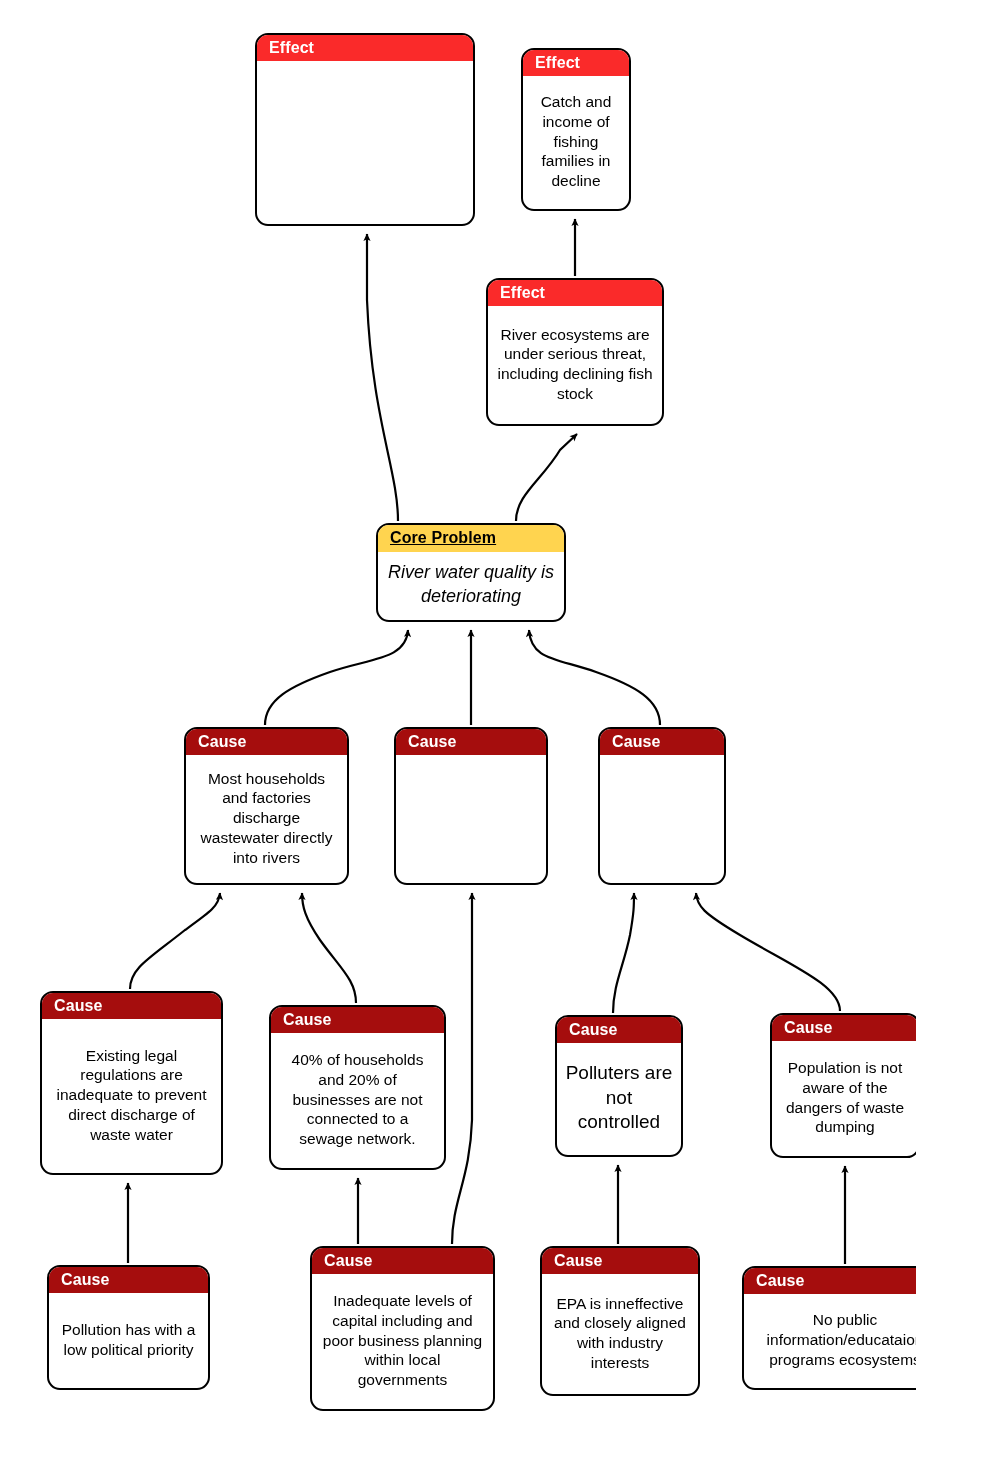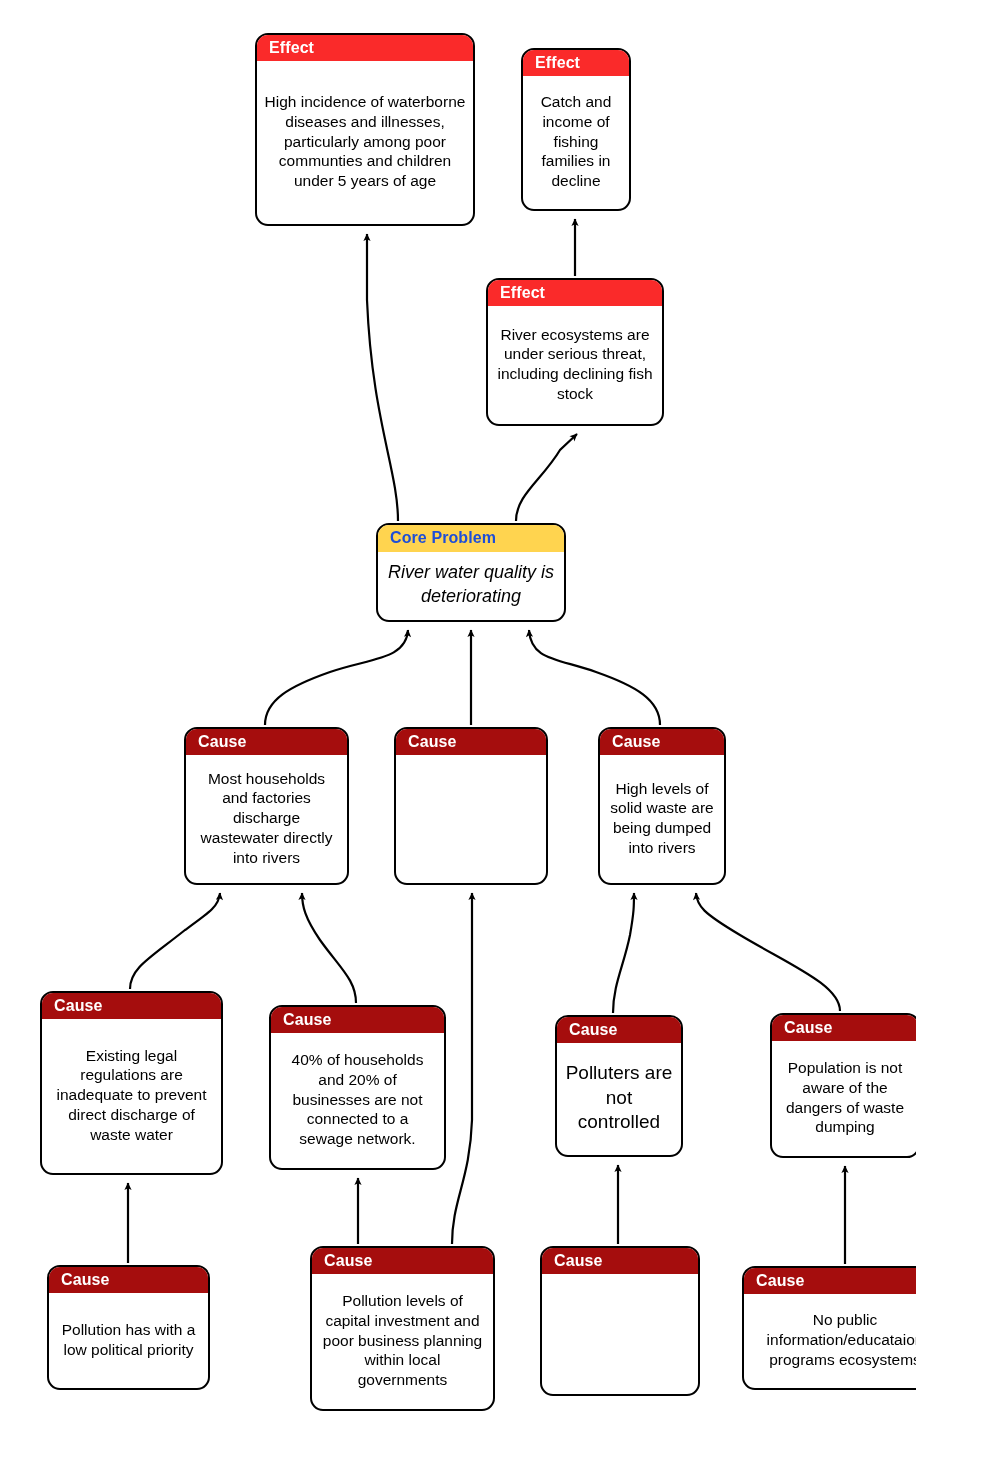--- a/index.html
+++ b/index.html
@@ -95,44 +95,42 @@
         <path d="M 128 1263 L 128 1183" fill="none" stroke="#000000" stroke-width="2.2" marker-end="url(#arrowhead)"></path>
         <path d="M 358 1244 L 358 1178" fill="none" stroke="#000000" stroke-width="2.2" marker-end="url(#arrowhead)"></path>
         <path d="M 618 1244 L 618 1165" fill="none" stroke="#000000" stroke-width="2.2" marker-end="url(#arrowhead)"></path>
         <path d="M 845 1264 L 845 1166" fill="none" stroke="#000000" stroke-width="2.2" marker-end="url(#arrowhead)"></path>
       </g>
   </svg>
 
   <div id="nodes">
       <div class="node" style="left: 255px; top: 33px; width: 220px; height: 193px;">
         <div class="node-header" style="background: rgb(250, 42, 42); height: 26px;">Effect</div>
-        <div class="node-body">High incidence of waterborne diseases and illnesses, particularly among poor communties and children under 5 years of age</div>
       </div>
       <div class="node" style="left: 521px; top: 48px; width: 110px; height: 163px;">
         <div class="node-header" style="background: rgb(250, 42, 42); height: 26px;">Effect</div>
         <div class="node-body">Catch and income of fishing families in decline</div>
       </div>
       <div class="node" style="left: 486px; top: 278px; width: 178px; height: 148px;">
         <div class="node-header" style="background: rgb(250, 42, 42); height: 26px;">Effect</div>
         <div class="node-body">River ecosystems are under serious threat, including declining fish stock</div>
       </div>
       <div class="node" style="left: 376px; top: 523px; width: 190px; height: 99px;">
-        <div class="node-header" style="background: rgb(255, 212, 79); height: 27px; color: #1d4ed8;">Core Problem</div>
+        <div class="node-header" style="background: rgb(255, 212, 79); height: 27px; color: #000000; text-decoration: underline;">Core Problem</div>
         <div class="node-body core">River water quality is deteriorating</div>
       </div>
       <div class="node" style="left: 184px; top: 727px; width: 165px; height: 158px;">
         <div class="node-header" style="background: rgb(165, 13, 13); height: 26px;">Cause</div>
         <div class="node-body">Most households and factories discharge wastewater directly into rivers</div>
       </div>
       <div class="node" style="left: 394px; top: 727px; width: 154px; height: 158px;">
         <div class="node-header" style="background: rgb(165, 13, 13); height: 26px;">Cause</div>
       </div>
       <div class="node" style="left: 598px; top: 727px; width: 128px; height: 158px;">
         <div class="node-header" style="background: rgb(165, 13, 13); height: 26px;">Cause</div>
-        <div class="node-body">High levels of solid waste are being dumped into rivers</div>
       </div>
       <div class="node" style="left: 40px; top: 991px; width: 183px; height: 184px;">
         <div class="node-header" style="background: rgb(165, 13, 13); height: 26px;">Cause</div>
         <div class="node-body">Existing legal regulations are inadequate to prevent direct discharge of waste water</div>
       </div>
       <div class="node" style="left: 269px; top: 1005px; width: 177px; height: 165px;">
         <div class="node-header" style="background: rgb(165, 13, 13); height: 26px;">Cause</div>
         <div class="node-body">40% of households and 20% of businesses are not connected to a sewage network.</div>
       </div>
       <div class="node" style="left: 555px; top: 1015px; width: 128px; height: 142px;">
@@ -142,24 +140,25 @@
       <div class="node" style="left: 770px; top: 1013px; width: 150px; height: 145px;">
         <div class="node-header" style="background: rgb(165, 13, 13); height: 26px;">Cause</div>
         <div class="node-body">Population is not aware of the dangers of waste dumping</div>
       </div>
       <div class="node" style="left: 47px; top: 1265px; width: 163px; height: 125px;">
         <div class="node-header" style="background: rgb(165, 13, 13); height: 26px;">Cause</div>
         <div class="node-body">Pollution has with a low political priority</div>
       </div>
       <div class="node" style="left: 310px; top: 1246px; width: 185px; height: 165px;">
         <div class="node-header" style="background: rgb(165, 13, 13); height: 26px;">Cause</div>
-        <div class="node-body">Pollution levels of capital investment and poor business planning within local governments</div>
+        <div class="node-body">Inadequate levels of capital including and poor business planning within local governments</div>
       </div>
       <div class="node" style="left: 540px; top: 1246px; width: 160px; height: 150px;">
         <div class="node-header" style="background: rgb(165, 13, 13); height: 26px;">Cause</div>
+        <div class="node-body">EPA is inneffective and closely aligned with industry interests</div>
       </div>
       <div class="node" style="left: 742px; top: 1266px; width: 206px; height: 124px;">
         <div class="node-header" style="background: rgb(165, 13, 13); height: 26px;">Cause</div>
         <div class="node-body">No public information/educataion programs ecosystems</div>
       </div>
     </div>
 
 </div>
 
 </body></html>

